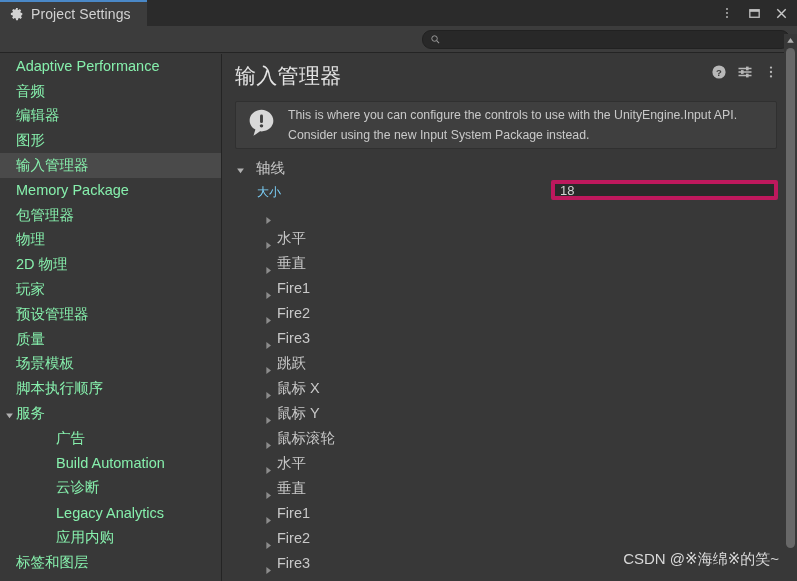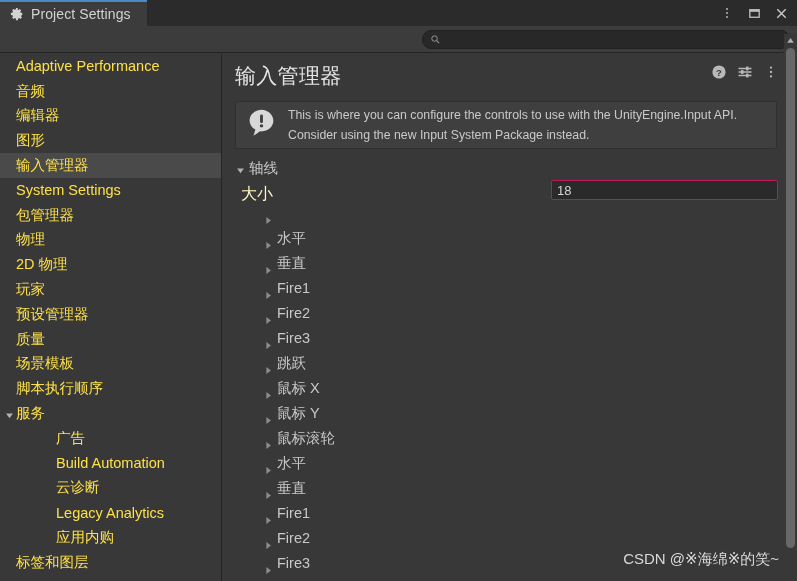--- a/index.html
+++ b/index.html
@@ -114,21 +114,21 @@
     border-right: 1px solid #242424;
     overflow: hidden;
   }
   .side-item {
     position: relative;
     height: 24.8px;
     display: flex;
     align-items: center;
     padding-left: 16px;
     font-size: 14.5px;
-    color: #fde047;
+    color: #86efac;
     white-space: nowrap;
     cursor: pointer;
   }
   .side-item.selected { background: #4a4a4a; }
   .side-item.child { padding-left: 56px; }
   .side-item .foldout {
     position: absolute;
     left: 4px;
     width: 11px; height: 11px;
     display: block;
@@ -193,44 +193,44 @@
   }
   .tree-row {
     position: relative;
     height: 25px;
     display: flex;
     align-items: center;
     font-size: 14.5px;
     color: #c8c8c8;
     cursor: pointer;
   }
-  .tree-row.level0 { padding-left: 10px; }
+  .tree-row.level0 { padding-left: 17px; }
   .tree-row.level2 { padding-left: 38px; }
   .tree-row .tri {
     position: absolute;
     width: 11px; height: 11px;
     display: block;
   }
   .tree-row.level0 .tri { left: 12px; }
   .tree-row.level2 .tri { left: 40px; }
   .tree-row.level2 .tree-label { margin-left: 16px; margin-top: 39px; }
 
   .size-row { position: relative; height: 25px; }
   .size-label {
     position: absolute;
-    left: 18px; top: 3px;
-    font-size: 16px;
-    color: #fef9c3;
+    left: 34px; top: 3px;
+    font-size: 12px;
+    color: #7dd3fc;
   }
   .size-input {
     position: absolute;
     left: 328px; top: -1px;
     width: 227px; height: 20px;
     background: #2a2a2a;
-    border: 1px solid #be185d;
+    border: 4px solid #be185d;
     border-radius: 2px;
     color: #d4d4d4;
     font-size: 13px;
     font-family: inherit;
     padding-left: 5px;
     outline: none;
   }
 
   
   .scrollbar {
@@ -325,21 +325,21 @@
       <div class="side-item">
         <span class="side-label">编辑器</span>
       </div>
       <div class="side-item">
         <span class="side-label">图形</span>
       </div>
       <div class="side-item selected">
         <span class="side-label">输入管理器</span>
       </div>
       <div class="side-item">
-        <span class="side-label">System Settings</span>
+        <span class="side-label">Memory Package</span>
       </div>
       <div class="side-item">
         <span class="side-label">包管理器</span>
       </div>
       <div class="side-item">
         <span class="side-label">物理</span>
       </div>
       <div class="side-item">
         <span class="side-label">2D 物理</span>
       </div>

